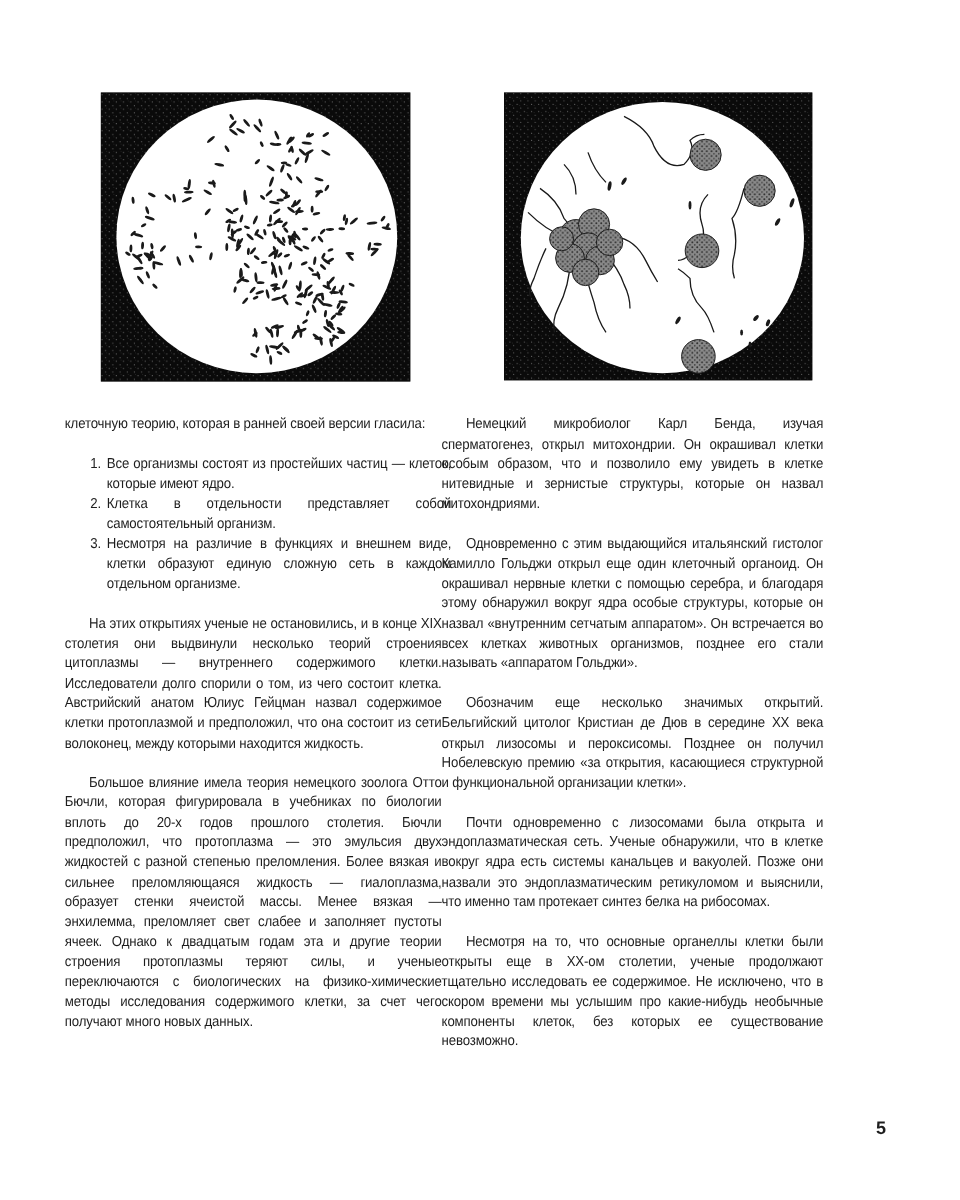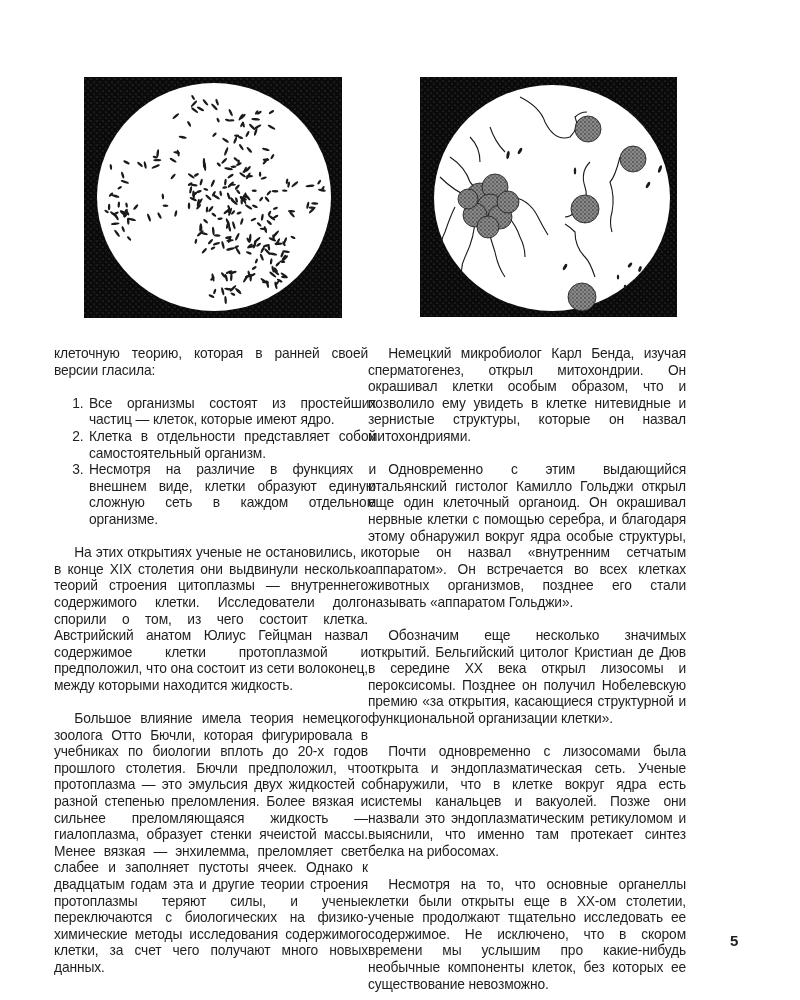--- a/index.html
+++ b/index.html
@@ -20,21 +20,21 @@
       background: #0a0a0a;
       overflow: hidden;
     }
     .figure svg { display: block; width: 100%; height: 100%; }
     #fig-left  { left: 84px;  top: 77px; width: 258px; height: 241px; }
     #fig-right { left: 420px; top: 77px; width: 257px; height: 240px; }
 
     .column {
       position: absolute;
       top: 345px;
-      font-size: 15px;
+      font-size: 12px;
       line-height: 16.6px;
       text-align: justify;
       letter-spacing: -0.15px;
       font-stretch: condensed;
     }
     #col-left  { left: 54px;  width: 314px; }
     #col-right { left: 368px; width: 318px; }
 
     .column p {
       margin: 0 0 16.6px 0;

